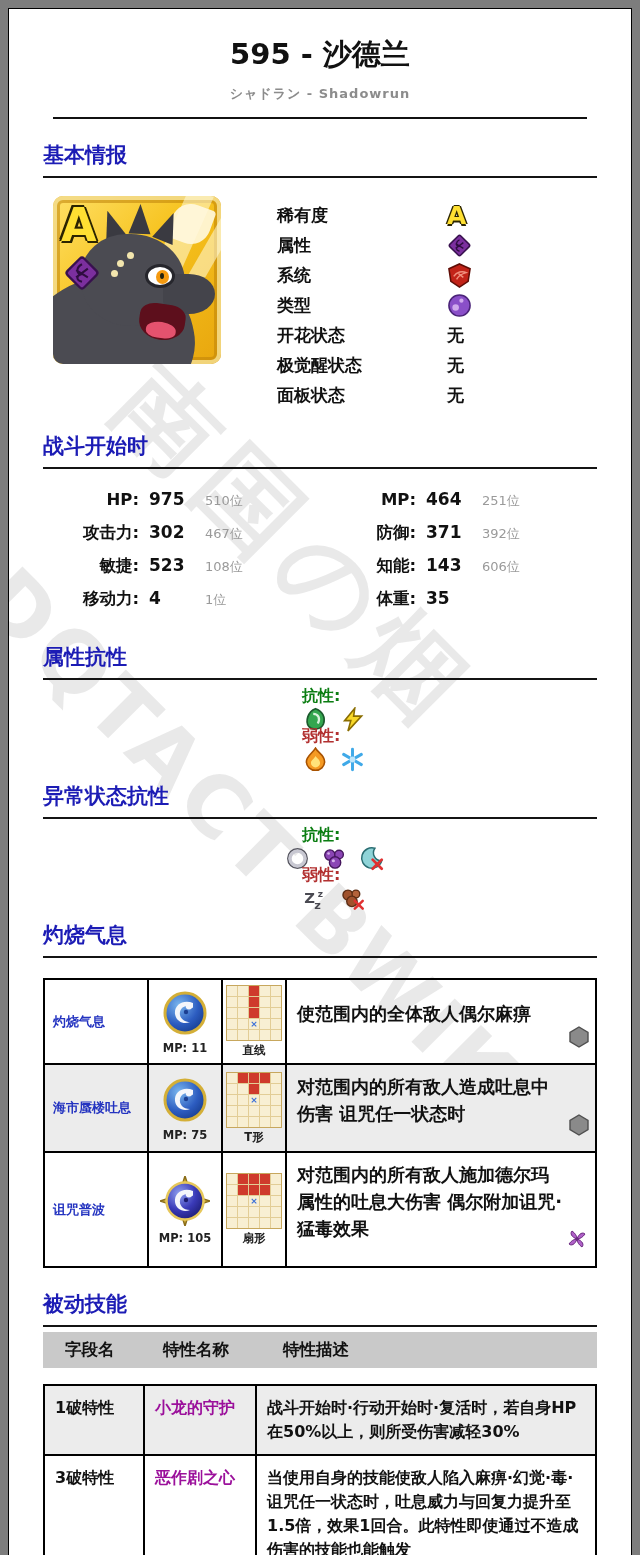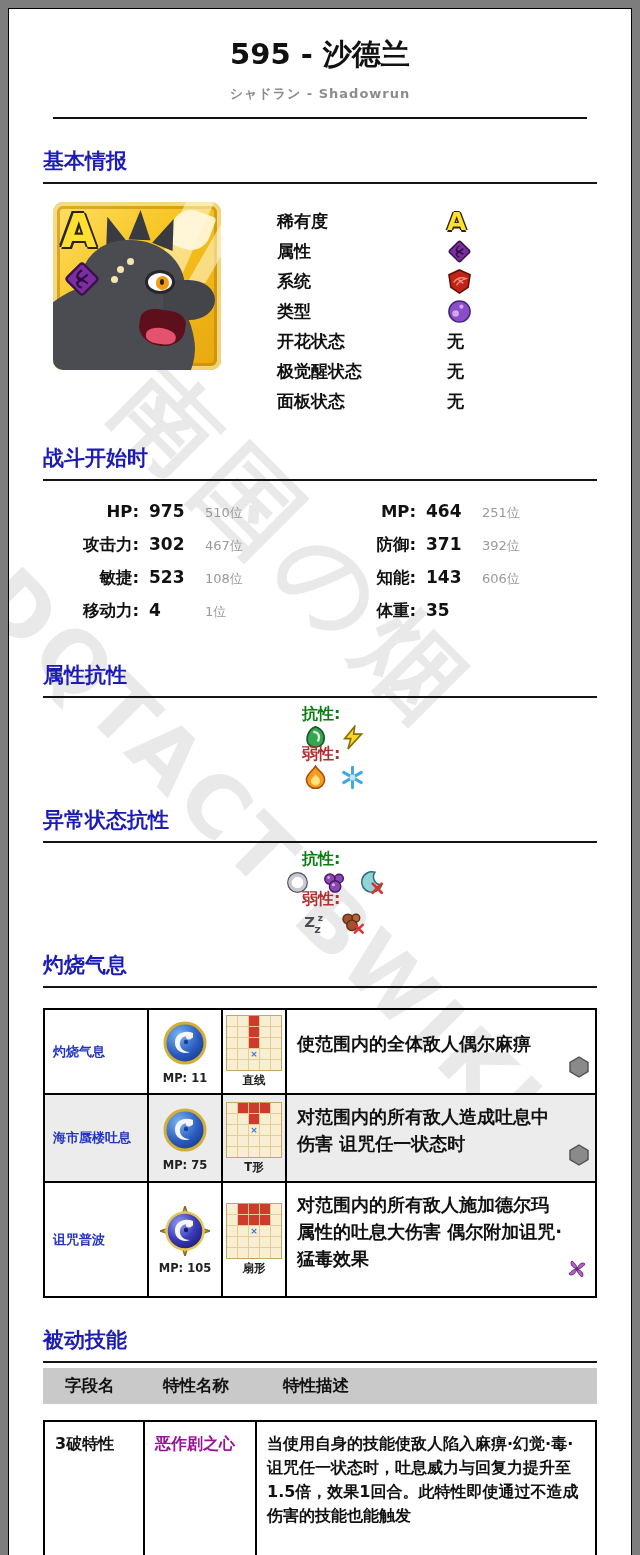--- a/index.html
+++ b/index.html
@@ -28,21 +28,21 @@
   .wm1 { font-size: 100px; letter-spacing: 14px; left: 170px; top: 330px; transform: rotate(45deg); }
   .wm2 { font-size: 84px; letter-spacing: 6px; left: 20px; top: 540px; transform: rotate(45deg); }
 
   .page-title { text-align: center; font-size: 29px; font-weight: 700; padding-top: 16px; }
   .page-subtitle { text-align: center; font-size: 13px; color: #8c8c8c; font-weight: 700; letter-spacing: 1px; margin-top: 10px; }
   .title-rule { border: none; border-top: 2px solid #111; margin: 14px 10px 0 10px; }
 
   h2.section-h {
     color: #1c1cb5; font-size: 21px; font-weight: 700;
     padding-bottom: 7px; border-bottom: 2px solid #141414;
-    margin: 28px 0 0 0;
+    margin: 22px 0 0 0;
   }
 
   
   .info-wrap { display: flex; margin: 18px 0 6px 10px; }
   .portrait {
     position: relative; width: 168px; height: 168px; border-radius: 10px;
     background: linear-gradient(135deg, #ffe066 0%, #f6c21d 45%, #e8a60e 100%);
     overflow: hidden; flex: 0 0 auto;
     box-shadow: inset 0 0 0 4px rgba(255,240,170,0.7), inset 0 0 0 7px rgba(190,130,10,0.55);
   }
@@ -505,20 +505,25 @@
       </table>
 
     <h2 class="section-h">被动技能</h2>
     <div class="pass-header">
       <span class="ph1">字段名</span>
       <span class="ph2">特性名称</span>
       <span class="ph3">特性描述</span>
     </div>
     <table class="passives">
       <tbody>
+          <tr class="palt">
+        <td class="pv-field">1破特性</td>
+        <td class="pv-name">小龙的守护</td>
+        <td class="pv-desc">战斗开始时·行动开始时·复活时，若自身HP在50%以上，则所受伤害减轻30%</td>
+      </tr>
       <tr>
         <td class="pv-field">3破特性</td>
         <td class="pv-name">恶作剧之心</td>
         <td class="pv-desc" style="padding-bottom:34px;">当使用自身的技能使敌人陷入麻痹·幻觉·毒·诅咒任一状态时，吐息威力与回复力提升至1.5倍，效果1回合。此特性即使通过不造成伤害的技能也能触发</td>
       </tr>
     </tbody>
       </table>
 
   </div>
 </div>

